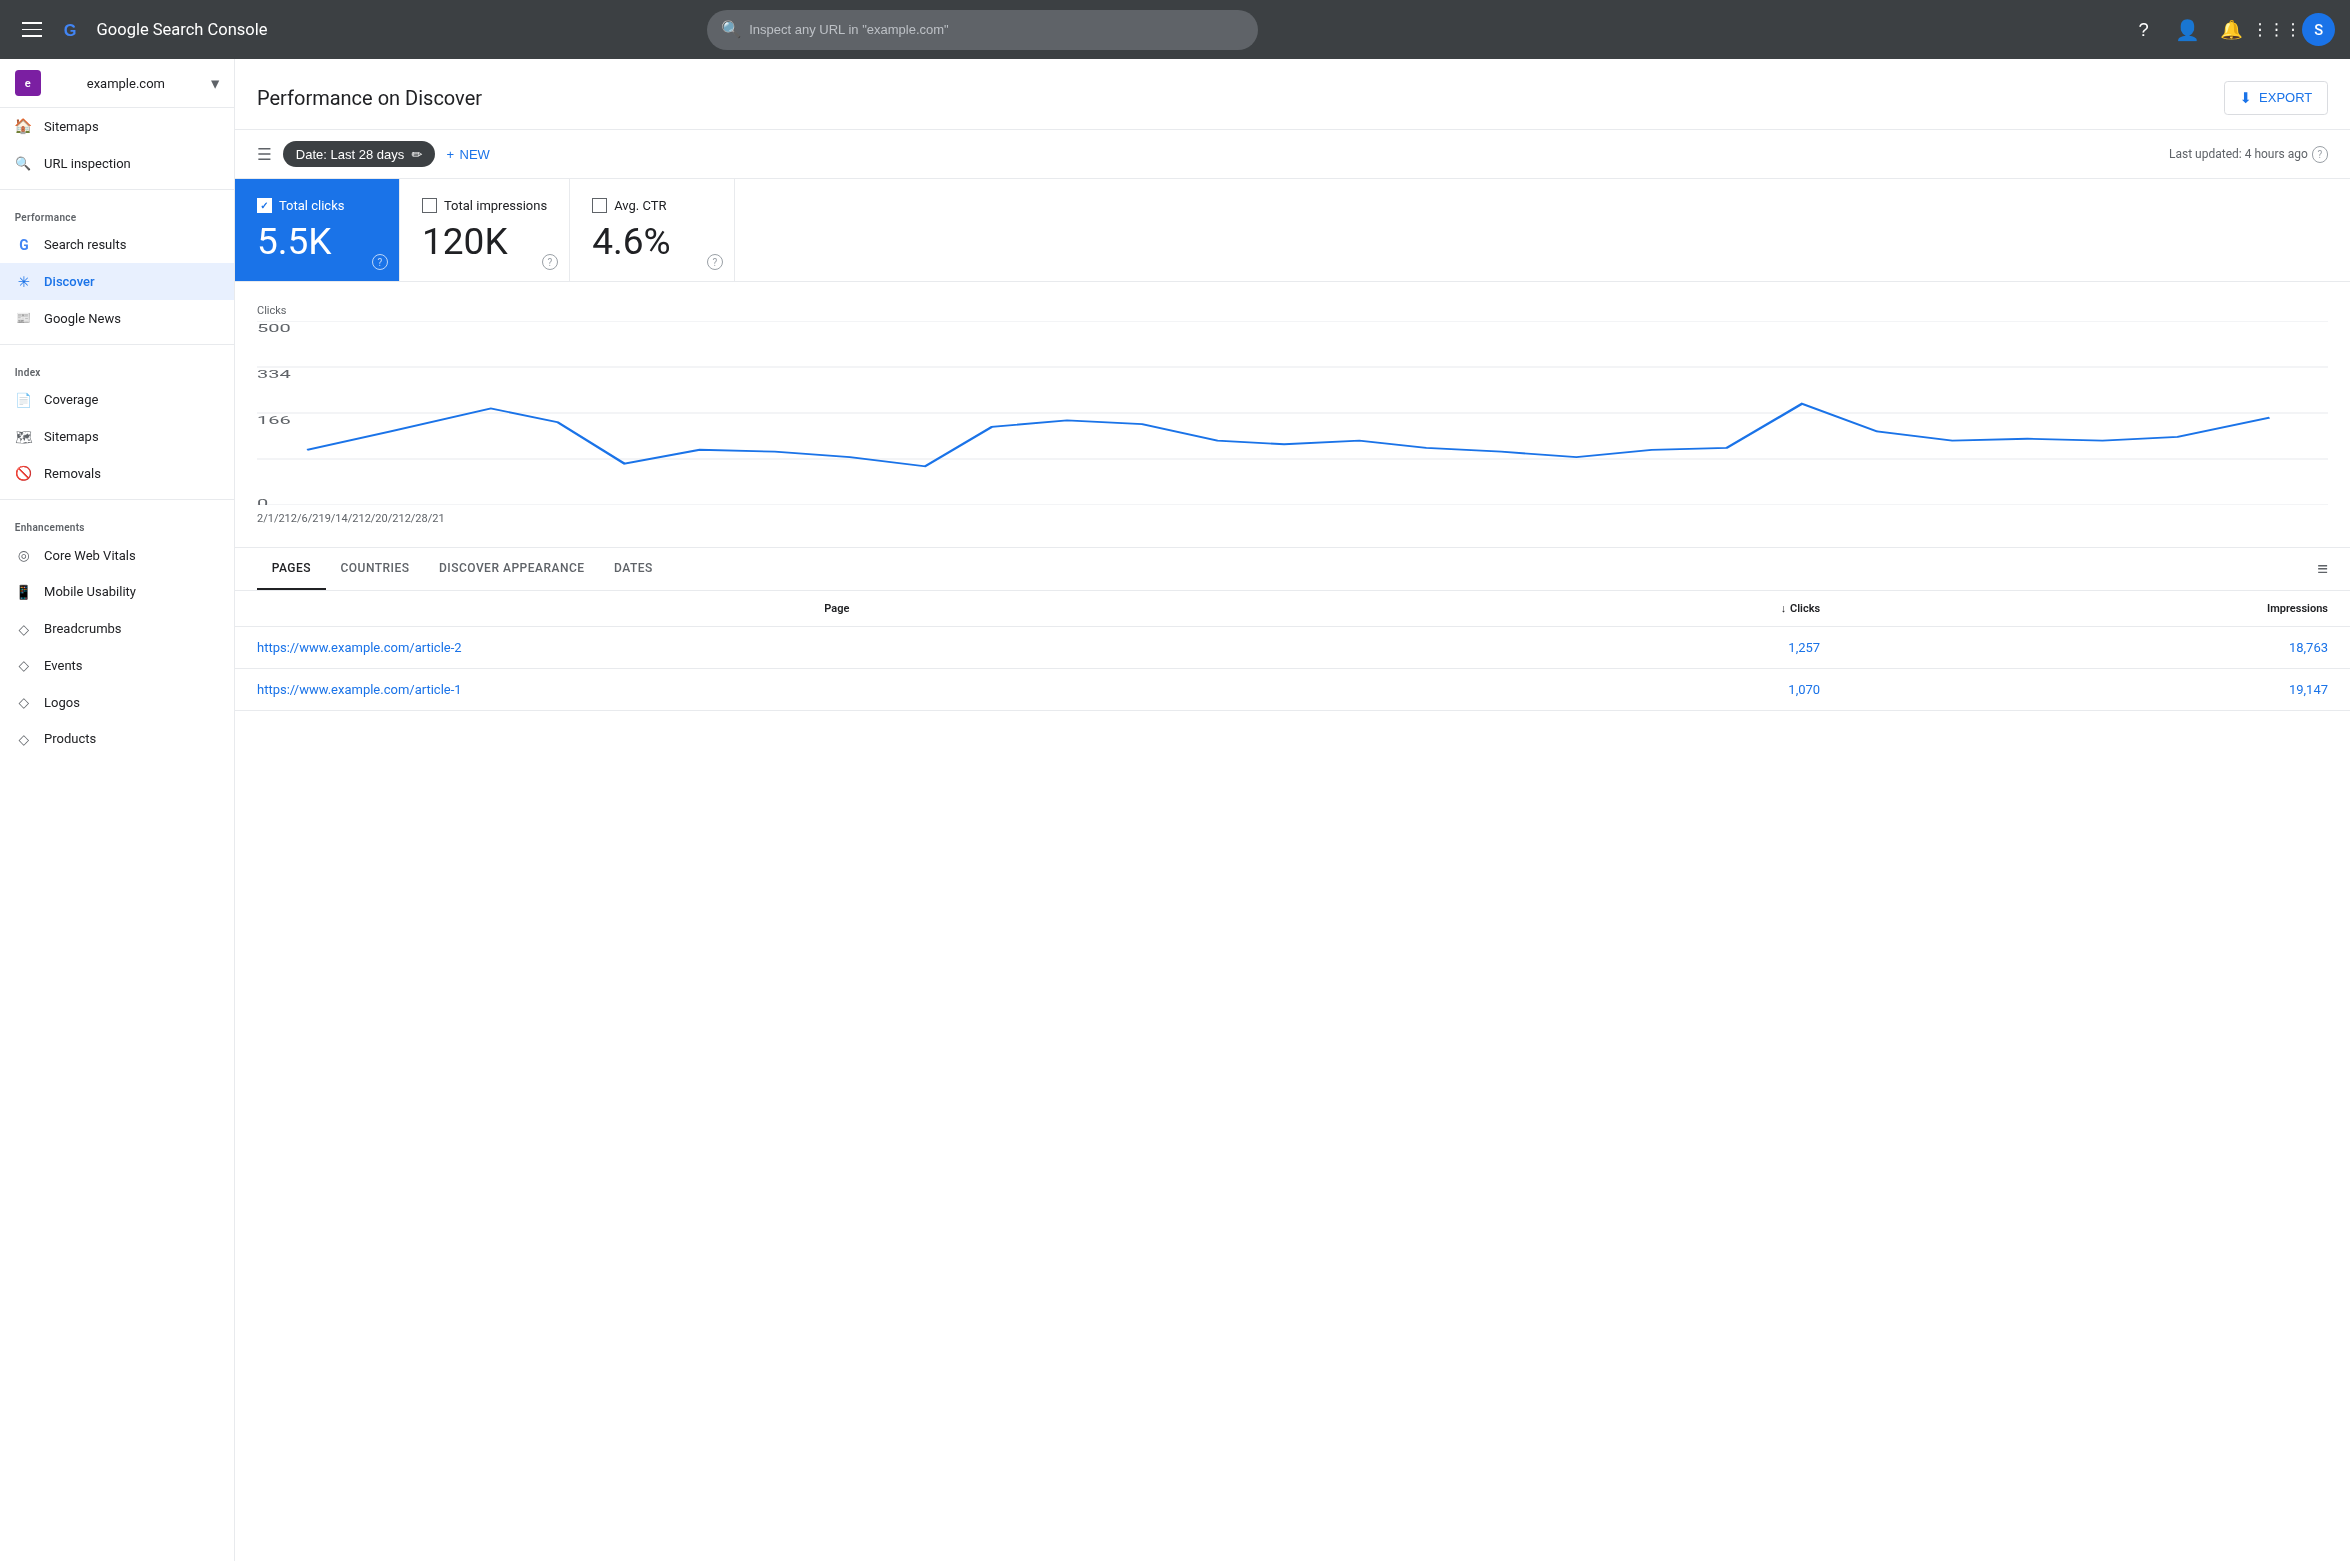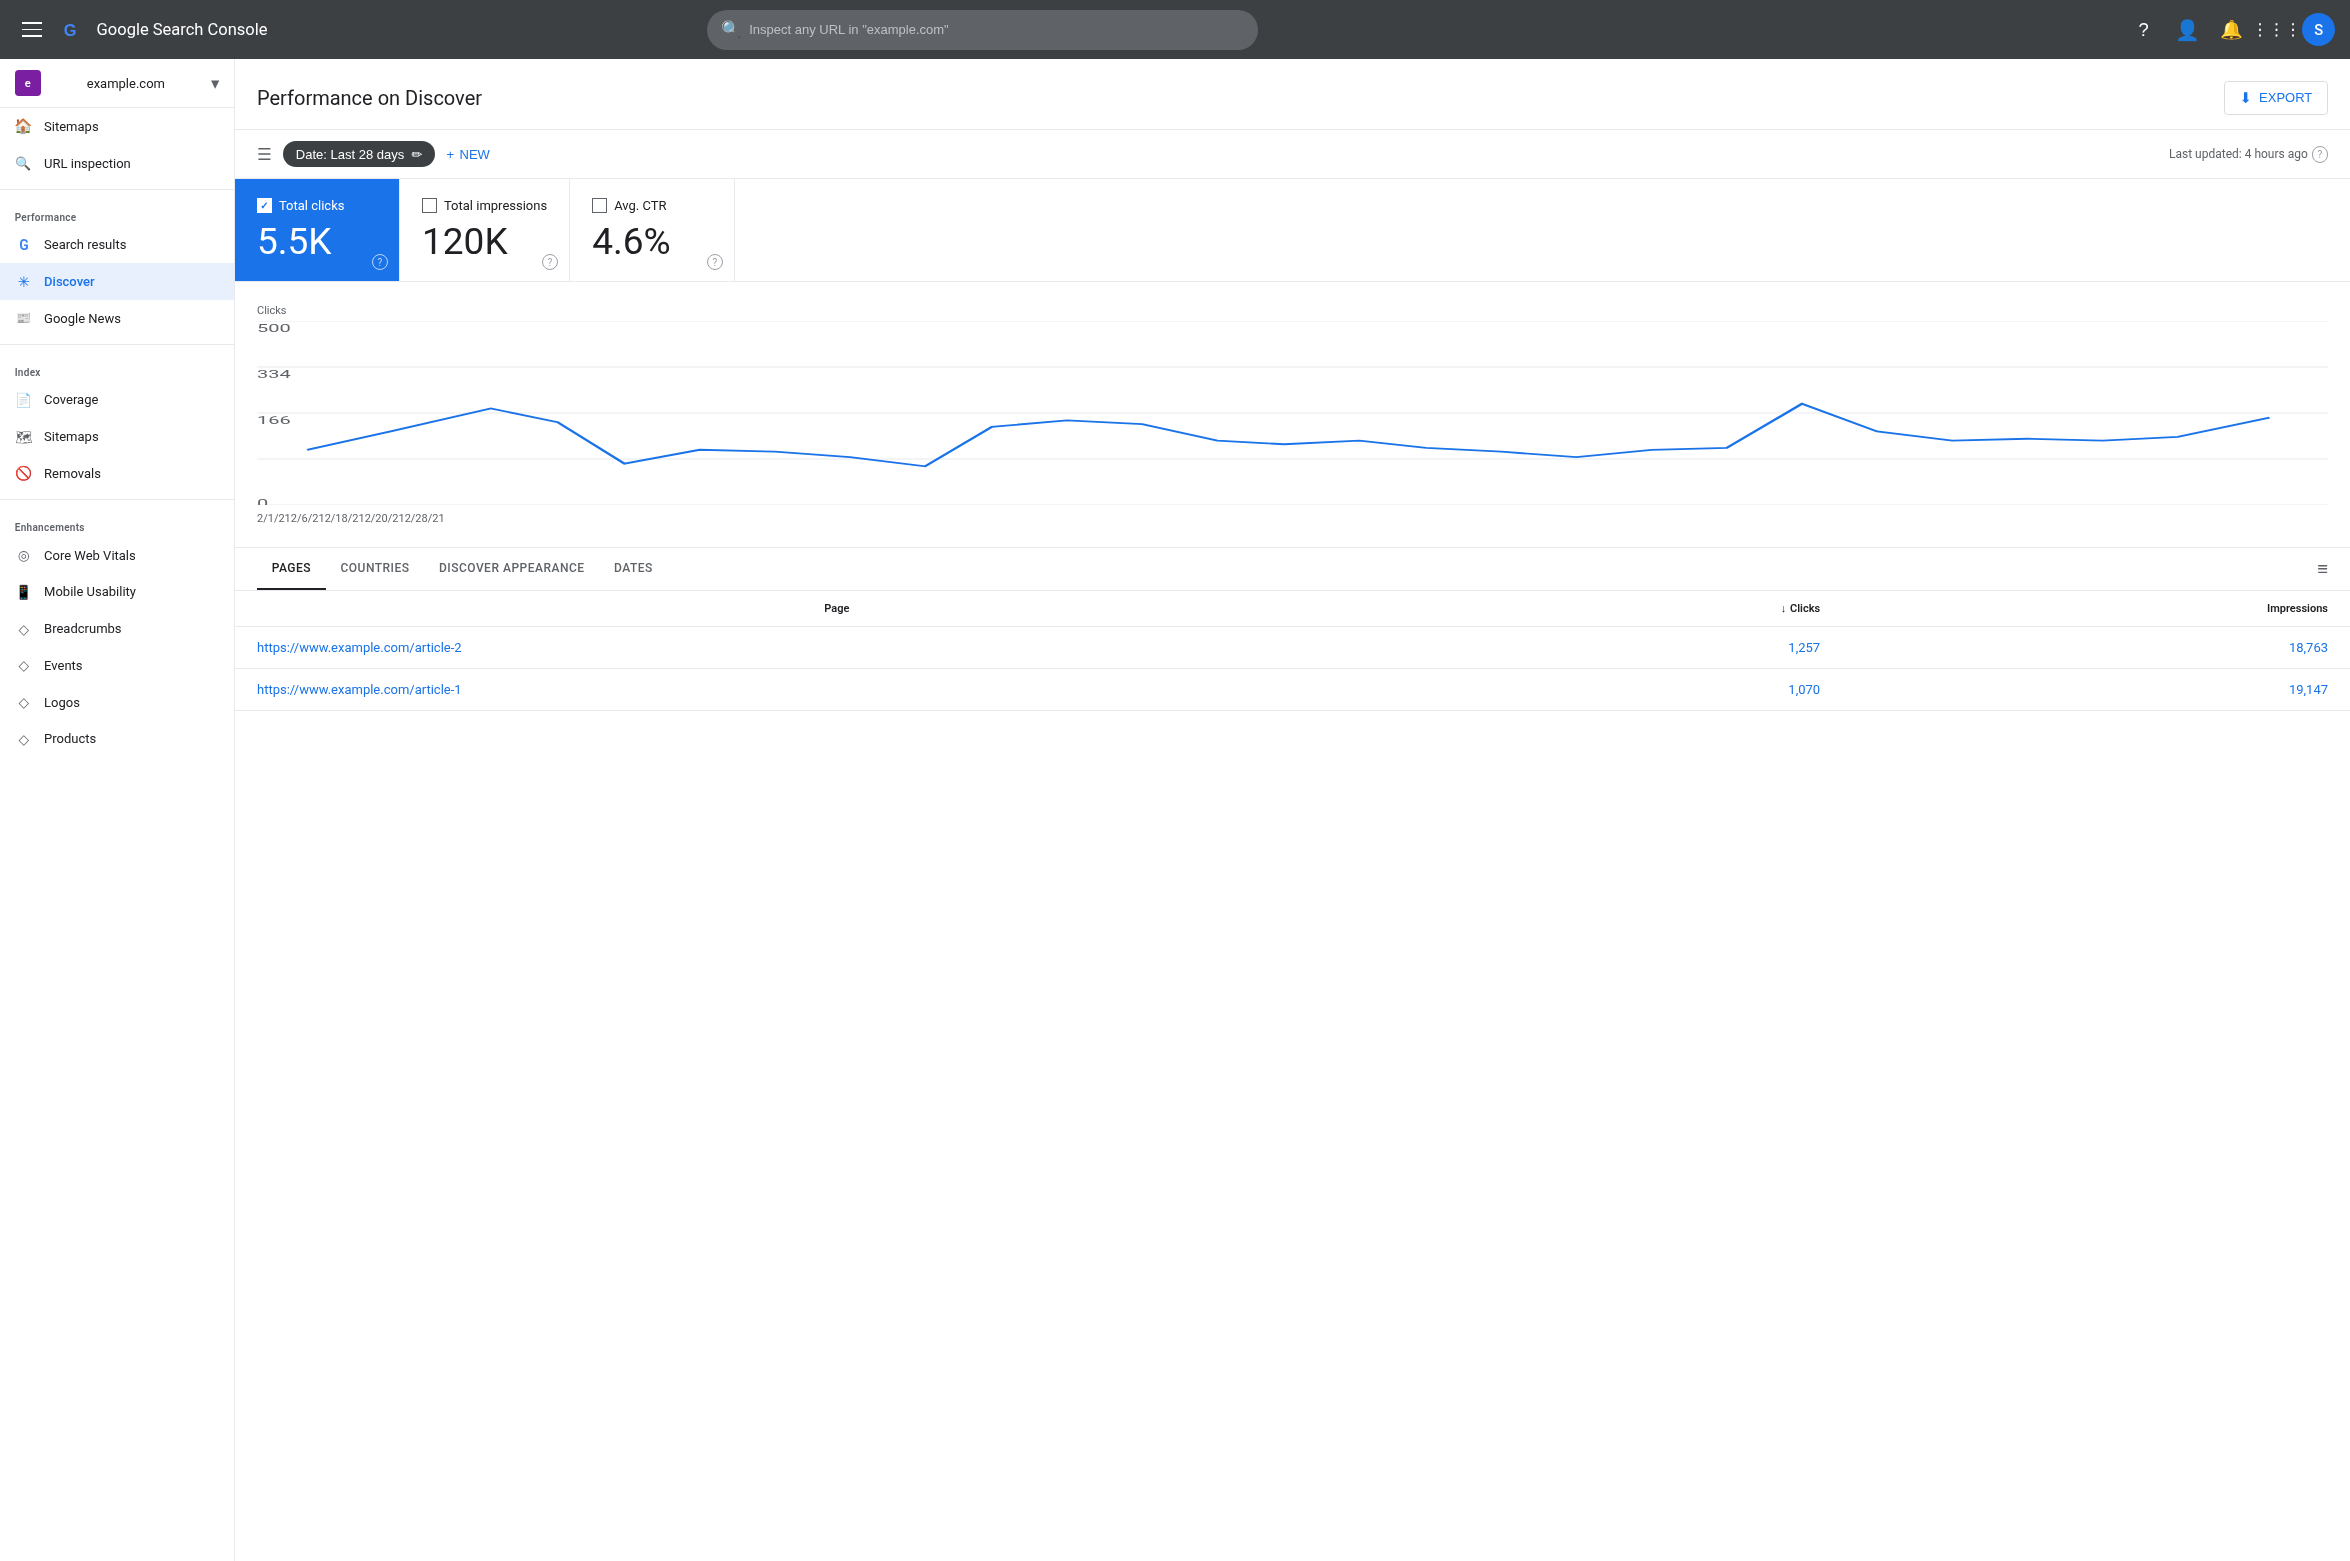--- a/index.html
+++ b/index.html
@@ -453,21 +453,21 @@
           <text x="0" y="12" font-size="12" fill="#5f6368">500</text>
           <text x="0" y="62" font-size="12" fill="#5f6368">334</text>
           <text x="0" y="112" font-size="12" fill="#5f6368">166</text>
           <text x="0" y="202" font-size="12" fill="#5f6368">0</text>
 
           <polyline class="chart-line" points="30,140 80,120 140,95 180,110 220,155 265,140 310,142 355,148 400,158 440,115 485,108 530,112 575,130 615,134 660,130 700,138 745,142 790,148 835,140 880,138 925,90 970,120 1015,130 1060,128 1105,130 1150,126 1205,105"></polyline>
         </svg>
         <div class="chart-x-labels">
           <span>2/1/21</span>
           <span>2/6/21</span>
-          <span>2/18/21</span>
+          <span>9/14/21</span>
           <span>2/20/21</span>
           <span>2/28/21</span>
         </div>
       </div>
     </div>
 
     <div class="tabs-container">
       <div class="tabs-header">
         <div class="tab-item active">
           <span>PAGES</span>

